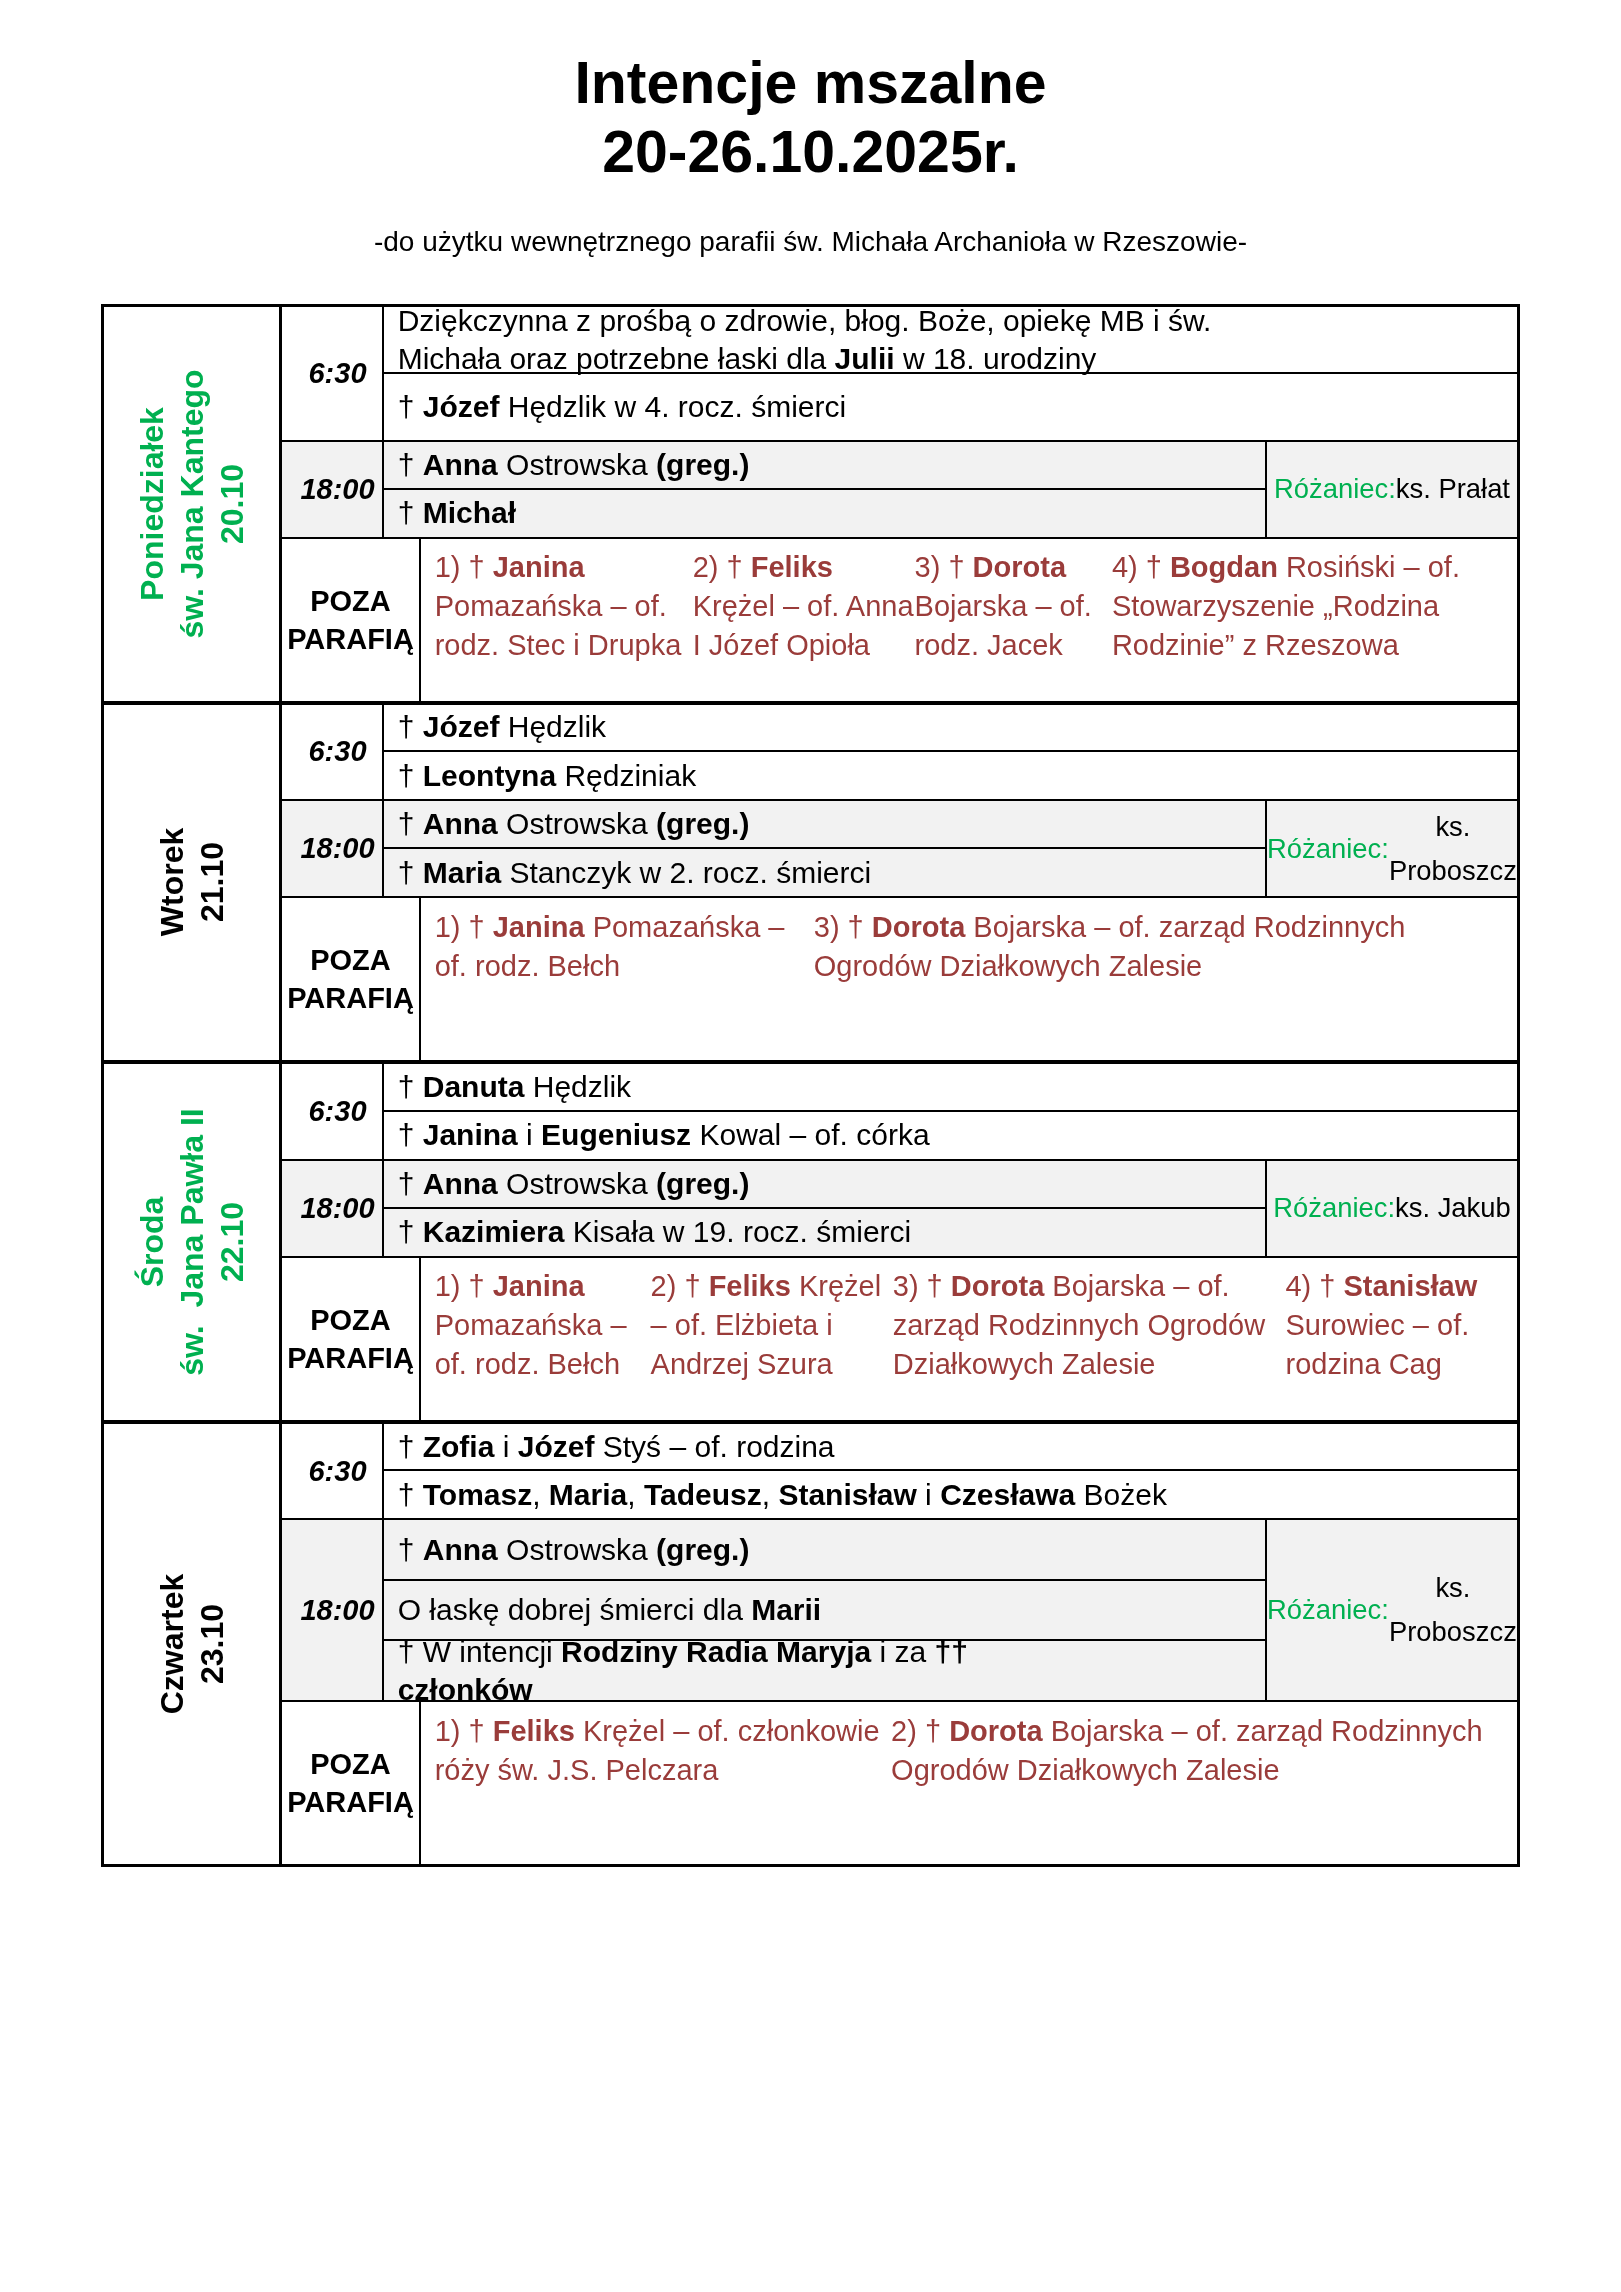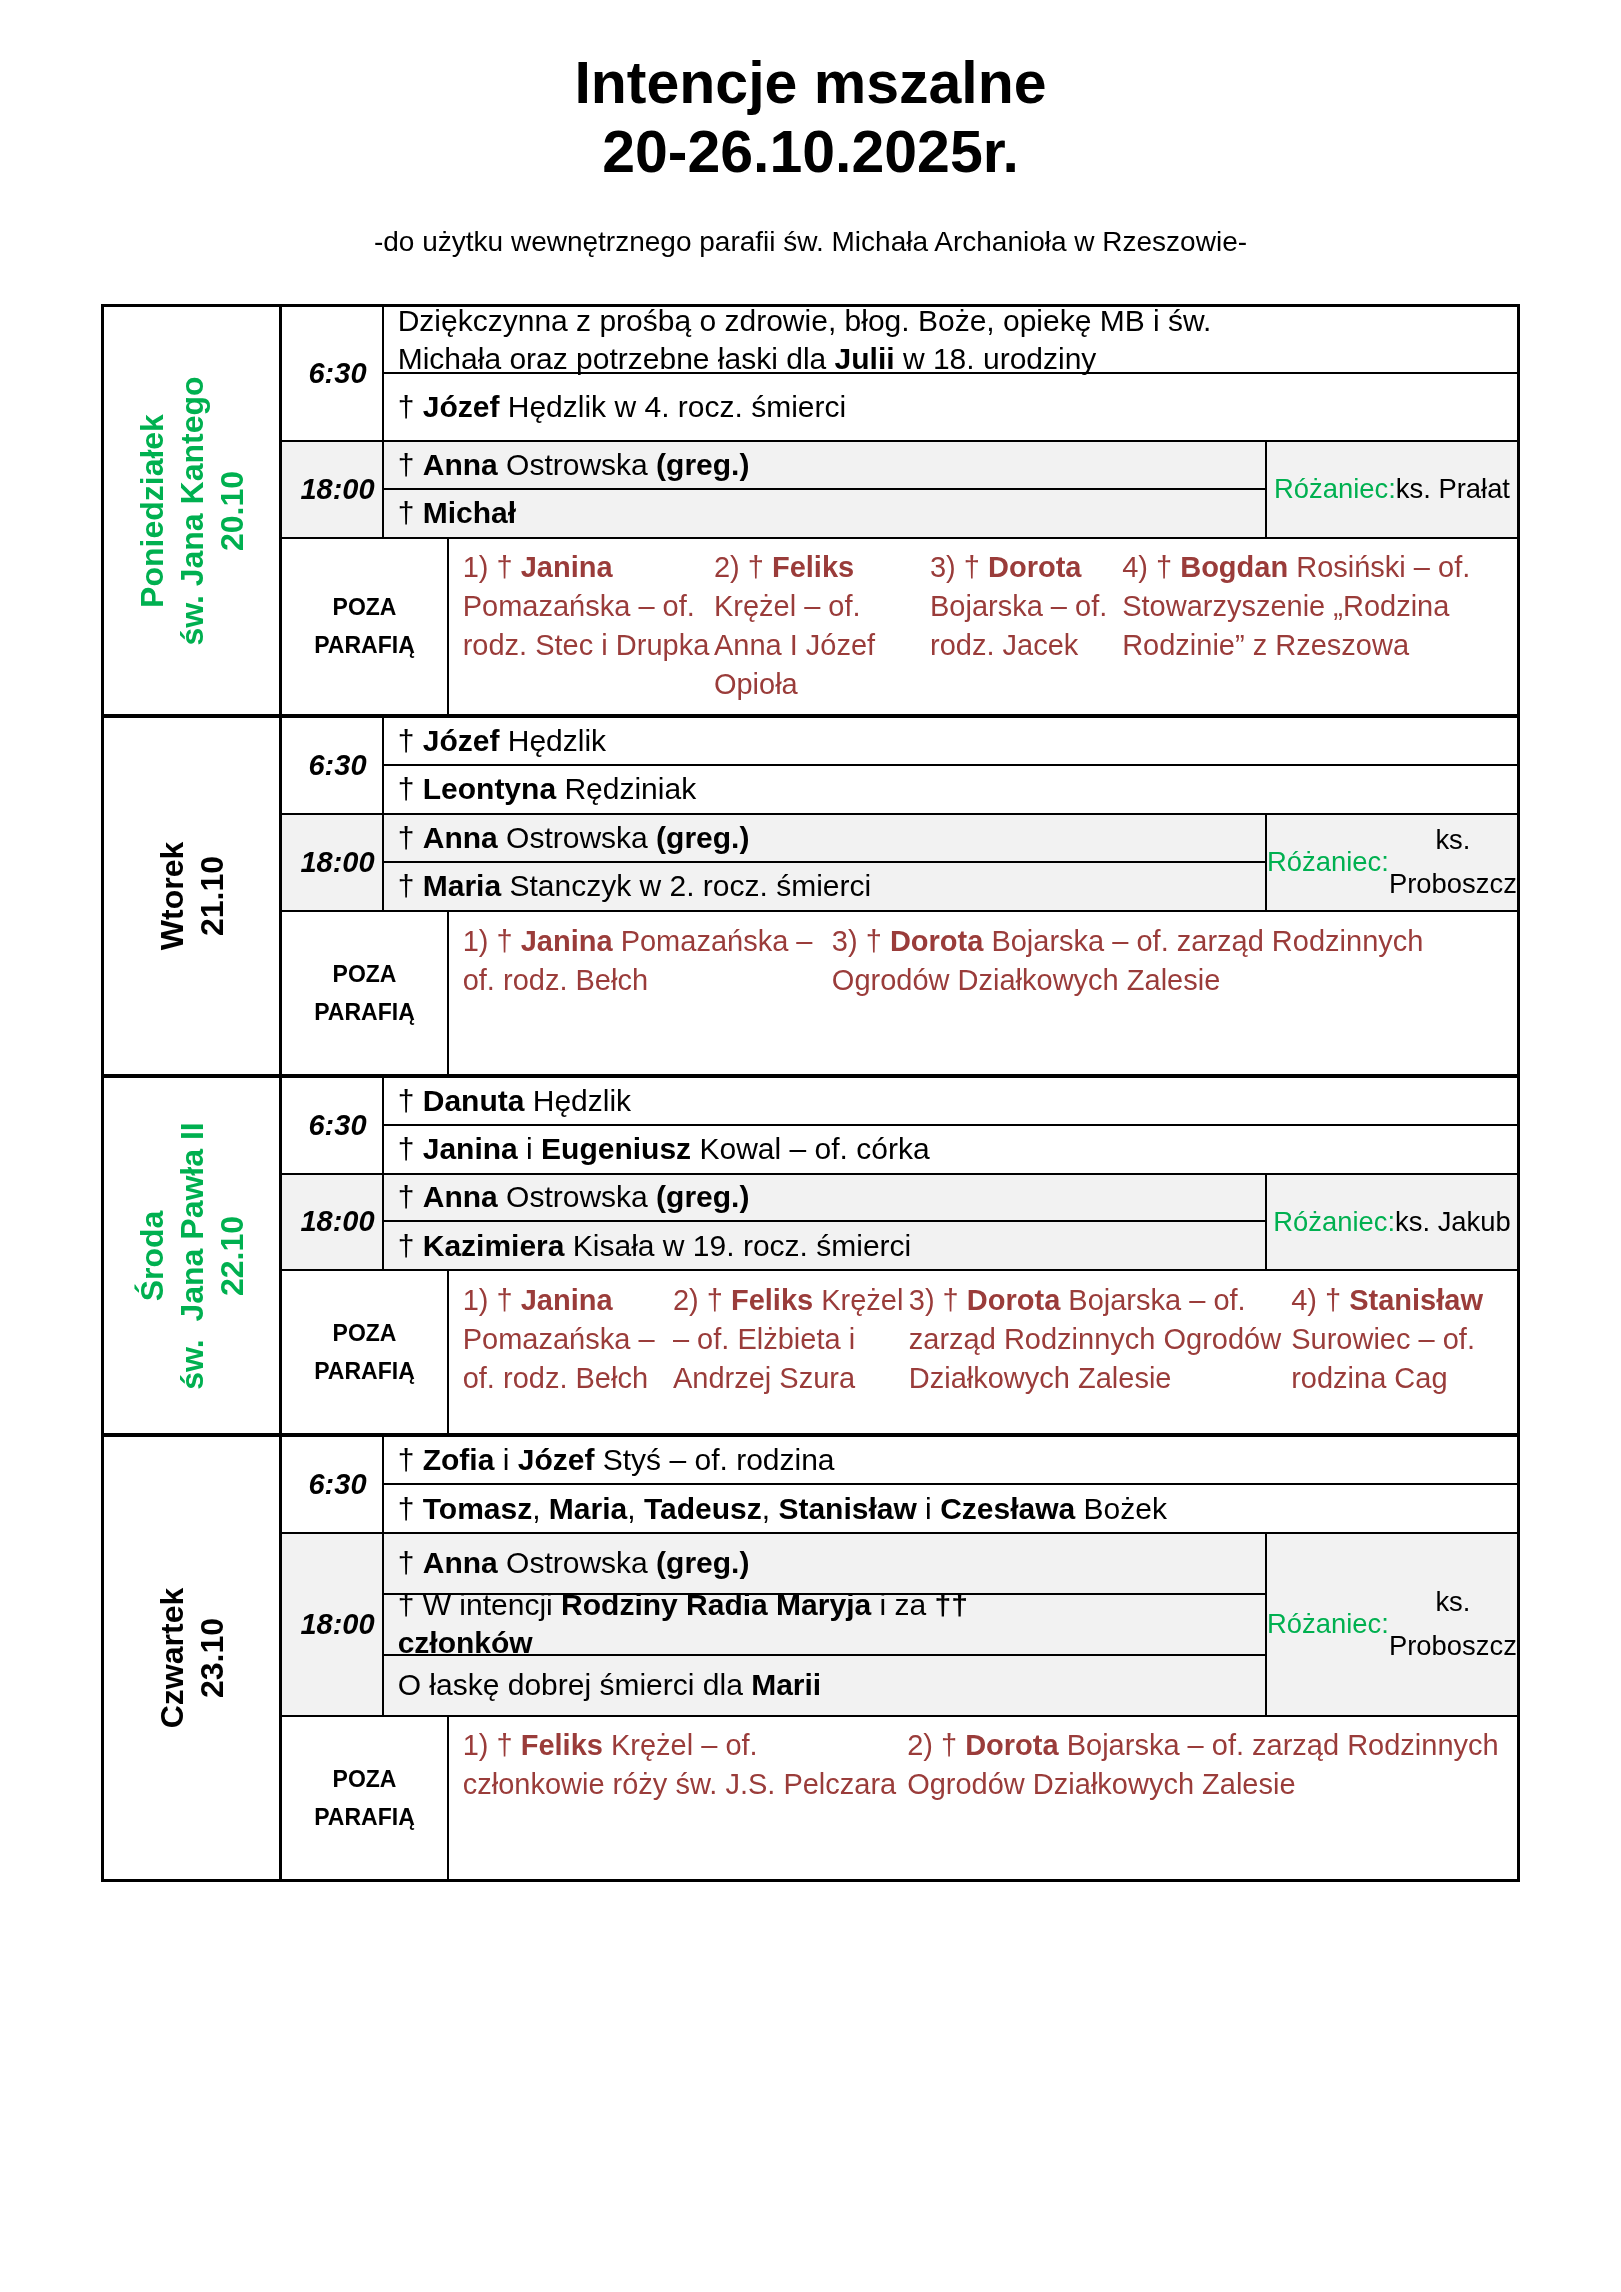--- a/index.html
+++ b/index.html
@@ -36,23 +36,23 @@
   .mass-text { width:100%; font-size:30px; line-height:38px; }
   .mass-text.justify { text-align:justify; }
 
   .rosary-cell { width:252px; flex-shrink:0; border-left:2px solid #000;
                  display:flex; flex-direction:row; align-items:center; justify-content:center;
                  font-size:27.4px; line-height:44px; text-align:center; }
   .rosary-title { color:var(--green,#00B050); }
   .rosary-priest { font-weight:normal; }
 
   .poza-block { display:flex; min-height:162px; }
-  .poza-label { width:167px; flex-shrink:0; border-right:2px solid #000;
+  .poza-label { width:139px; flex-shrink:0; border-right:2px solid #000;
                 display:flex; align-items:center; justify-content:center;
-                font-weight:bold; font-size:23px; line-height:38px; text-align:center; white-space:pre; }
+                font-weight:bold; font-size:29px; line-height:38px; text-align:center; white-space:pre; }
   .poza-content { flex:1; min-width:0; display:flex; flex-direction:row; justify-content:center;
                   padding:9.8px 13.7px; color:var(--dark-red,#9A3C3A); }
   .poza-item { font-size:29px; line-height:39px; }
 </style>
 </head>
 <body>
 
 <div class="page">
   <div class="header">
     <div class="title">
@@ -212,24 +212,24 @@
               </div>
             </div>
           </div>
           <div class="mass-block block-1800">
             <div class="time-cell">18:00</div>
             <div class="mass-rows">
               <div class="mass-row">
                 <div class="mass-text"><span>† </span><b>Anna</b><span> Ostrowska </span><b>(greg.)</b></div>
               </div>
               <div class="mass-row">
+                <div class="mass-text"><span>O łaskę dobrej śmierci dla </span><b>Marii</b></div>
+              </div>
+              <div class="mass-row">
                 <div class="mass-text justify"><span>† W intencji </span><b>Rodziny Radia Maryja</b><span> i za </span><b>††</b><br><b>członków</b></div>
-              </div>
-              <div class="mass-row">
-                <div class="mass-text"><span>O łaskę dobrej śmierci dla </span><b>Marii</b></div>
               </div>
             </div>
             <div class="rosary-cell">
               <div class="rosary-title">Różaniec:</div>
               <div class="rosary-priest">ks. Proboszcz</div>
             </div>
           </div>
           <div class="poza-block">
             <div class="poza-label">POZA
 PARAFIĄ</div>

